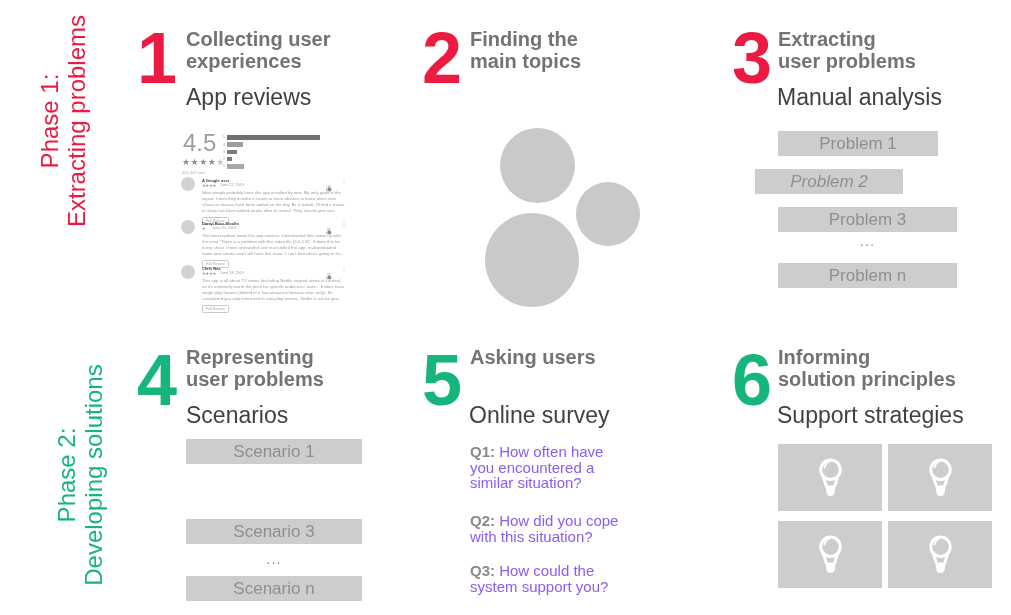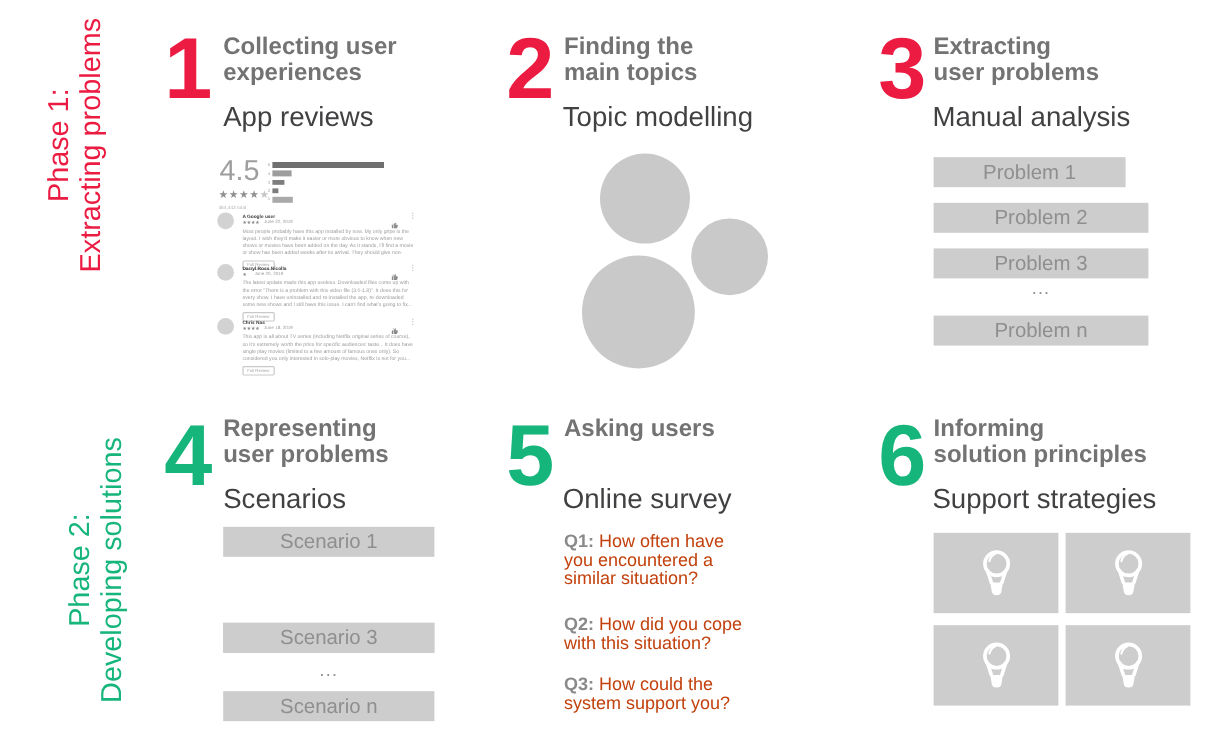--- a/index.html
+++ b/index.html
@@ -27,21 +27,21 @@
   .gbox{
     position:absolute;background:#cdcdcd;color:#8f8f8f;font-size:17px;
     text-align:center;line-height:25px;height:25px;
   }
   .dots{position:absolute;color:#8f8f8f;font-size:15px;text-align:center;letter-spacing:1px;}
   
   .circle{position:absolute;border-radius:50%;background:#c9c9c9;}
   
   .q{position:absolute;width:168px;font-size:15px;line-height:15.5px;}
   .qlabel{font-weight:700;color:#8a8a8c;}
-  .qtext{color:#c2410c;white-space:pre-line;}
+  .qtext{color:#8b5cf6;white-space:pre-line;}
   
   .bulbbox{position:absolute;width:104px;height:67px;background:#cdcdcd;display:flex;align-items:center;justify-content:center;}
   
   .shot{position:absolute;left:180px;top:131px;width:172px;height:188px;background:#fff;}
   .score{position:absolute;left:3px;top:-2px;font-size:24px;color:#9e9e9e;}
   .bigstars{position:absolute;left:2px;top:26px;font-size:9px;color:#8f8f8f;letter-spacing:0.5px;}
   .bigstars .half{color:#c6c6c6;}
   .total{position:absolute;left:2px;top:39px;font-size:4px;color:#b3b3b3;}
   .hist{position:absolute;left:41px;top:4px;display:flex;flex-direction:column;gap:2.8px;}
   .hrow{display:flex;align-items:center;}
@@ -159,33 +159,32 @@
       <div class="rbody">This app is all about TV series (including Netflix original series of course), so it's extremely worth the price for specific audiences' taste... It does have single play movies (limited to a few amount of famous ones only). So considered you only interested in solo-play movies, Netflix is not for you...</div>
       <div class="frbtn">Full Review</div>
     </div>
   </div>
 
   <div class="num red" style="left:396px;top:22px;">2</div>
   <div class="title" style="left:470px;top:28px;">
     <span>Finding the</span>
     <span>main topics</span>
   </div>
-  <div class="subtitle" style="left:469px;top:84px;">Topic modelling</div>
   <div class="circle" style="left:500px;top:128px;width:75px;height:75px;"></div>
   <div class="circle" style="left:576px;top:182px;width:64px;height:64px;"></div>
   <div class="circle" style="left:485px;top:213px;width:94px;height:94px;"></div>
 
   <div class="num red" style="left:706px;top:22px;">3</div>
   <div class="title" style="left:778px;top:28px;">
     <span>Extracting</span>
     <span>user problems</span>
   </div>
   <div class="subtitle" style="left:777px;top:84px;">Manual analysis</div>
   <div class="gbox" style="left:778px;top:131px;width:160px;">Problem 1</div>
-  <div class="gbox" style="left:778px;top:169px;width:179px;">Problem 2</div>
+  <div class="gbox" style="left:755px;top:169px;width:148px;font-style:italic;">Problem 2</div>
   <div class="gbox" style="left:778px;top:207px;width:179px;">Problem 3</div>
   <div class="dots" style="left:778px;top:232px;width:179px;">...</div>
   <div class="gbox" style="left:778px;top:263px;width:179px;">Problem n</div>
 
   <div class="num green" style="left:111px;top:344px;">4</div>
   <div class="title" style="left:186px;top:346px;">
     <span>Representing</span>
     <span>user problems</span>
   </div>
   <div class="subtitle" style="left:186px;top:402px;">Scenarios</div>

